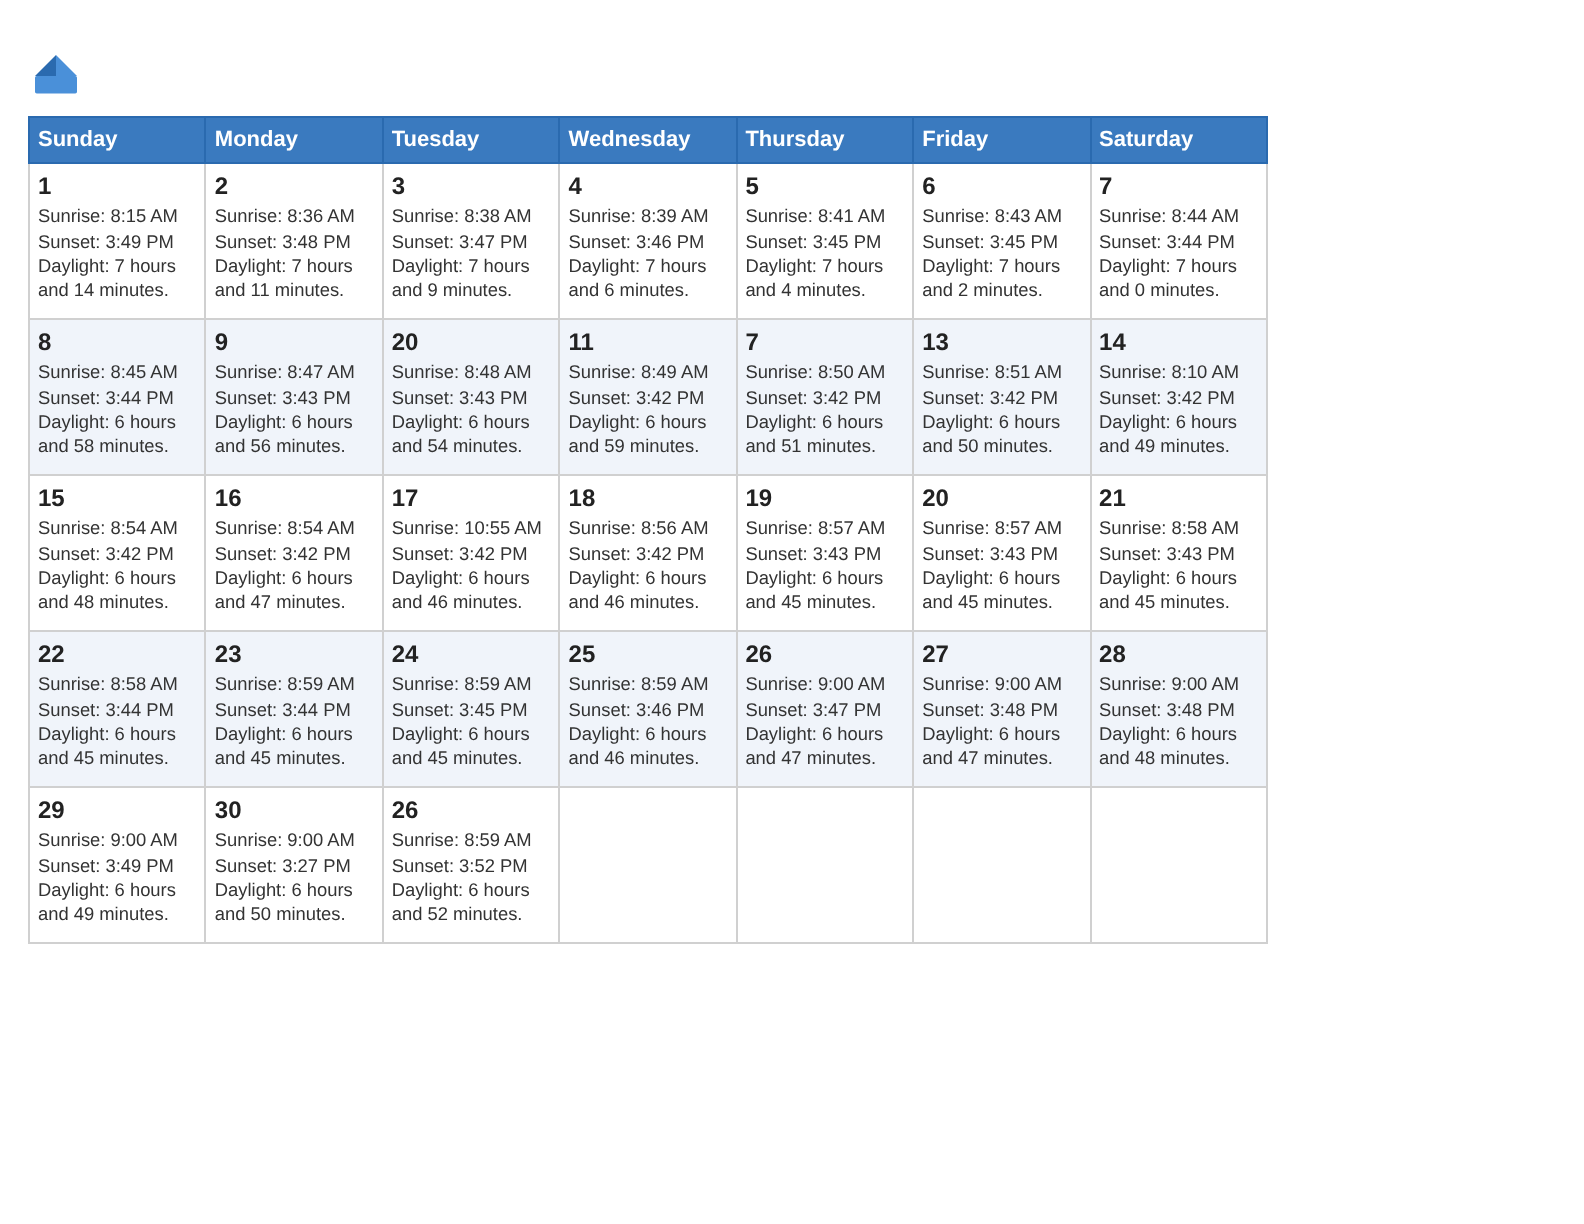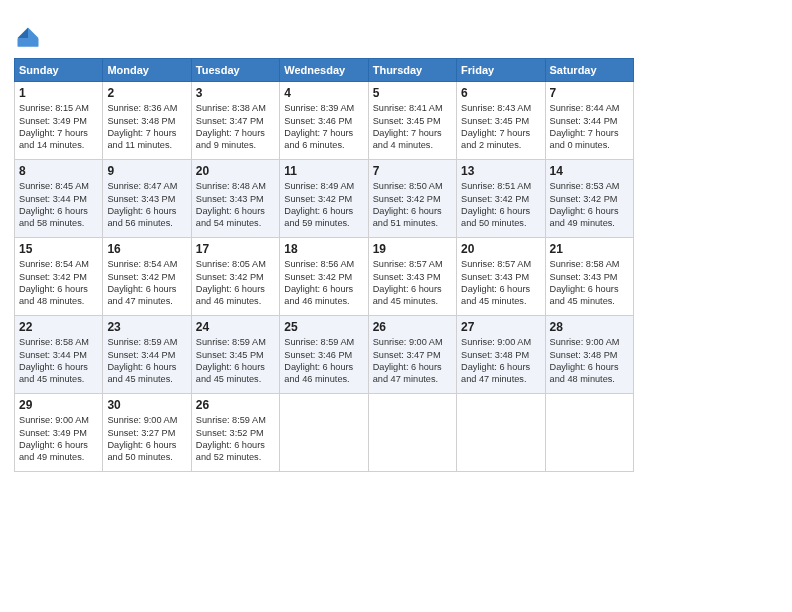--- a/index.html
+++ b/index.html
@@ -219,21 +219,21 @@
           </td>
           <td>
             <span class="day-num">13</span>
             <div>Sunrise: 8:51 AM</div>
             <div>Sunset: 3:42 PM</div>
             <div>Daylight: 6 hours</div>
             <div>and 50 minutes.</div>
           </td>
           <td>
             <span class="day-num">14</span>
-            <div>Sunrise: 8:53 AM</div>
+            <div>Sunrise: 8:10 AM</div>
             <div>Sunset: 3:42 PM</div>
             <div>Daylight: 6 hours</div>
             <div>and 49 minutes.</div>
           </td>
         </tr>
         <tr>
           <td>
             <span class="day-num">15</span>
             <div>Sunrise: 8:54 AM</div>
             <div>Sunset: 3:42 PM</div>
@@ -242,21 +242,21 @@
           </td>
           <td>
             <span class="day-num">16</span>
             <div>Sunrise: 8:54 AM</div>
             <div>Sunset: 3:42 PM</div>
             <div>Daylight: 6 hours</div>
             <div>and 47 minutes.</div>
           </td>
           <td>
             <span class="day-num">17</span>
-            <div>Sunrise: 8:05 AM</div>
+            <div>Sunrise: 10:55 AM</div>
             <div>Sunset: 3:42 PM</div>
             <div>Daylight: 6 hours</div>
             <div>and 46 minutes.</div>
           </td>
           <td>
             <span class="day-num">18</span>
             <div>Sunrise: 8:56 AM</div>
             <div>Sunset: 3:42 PM</div>
             <div>Daylight: 6 hours</div>
             <div>and 46 minutes.</div>

